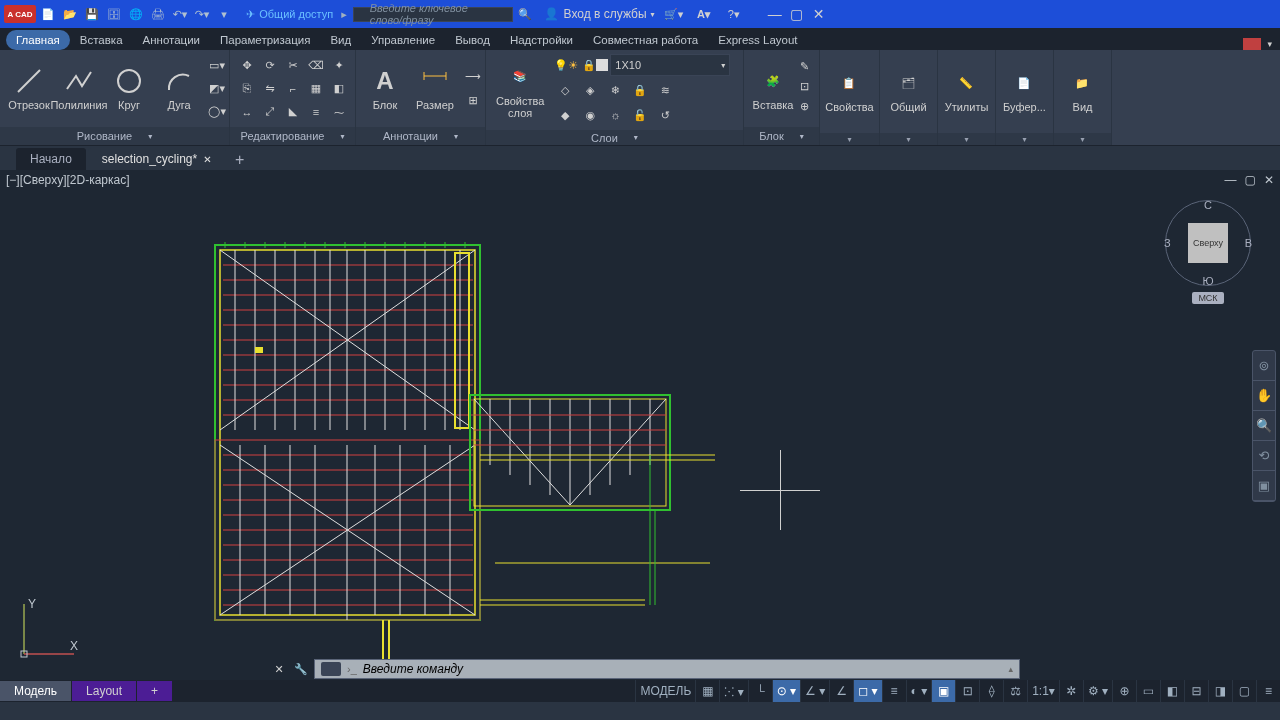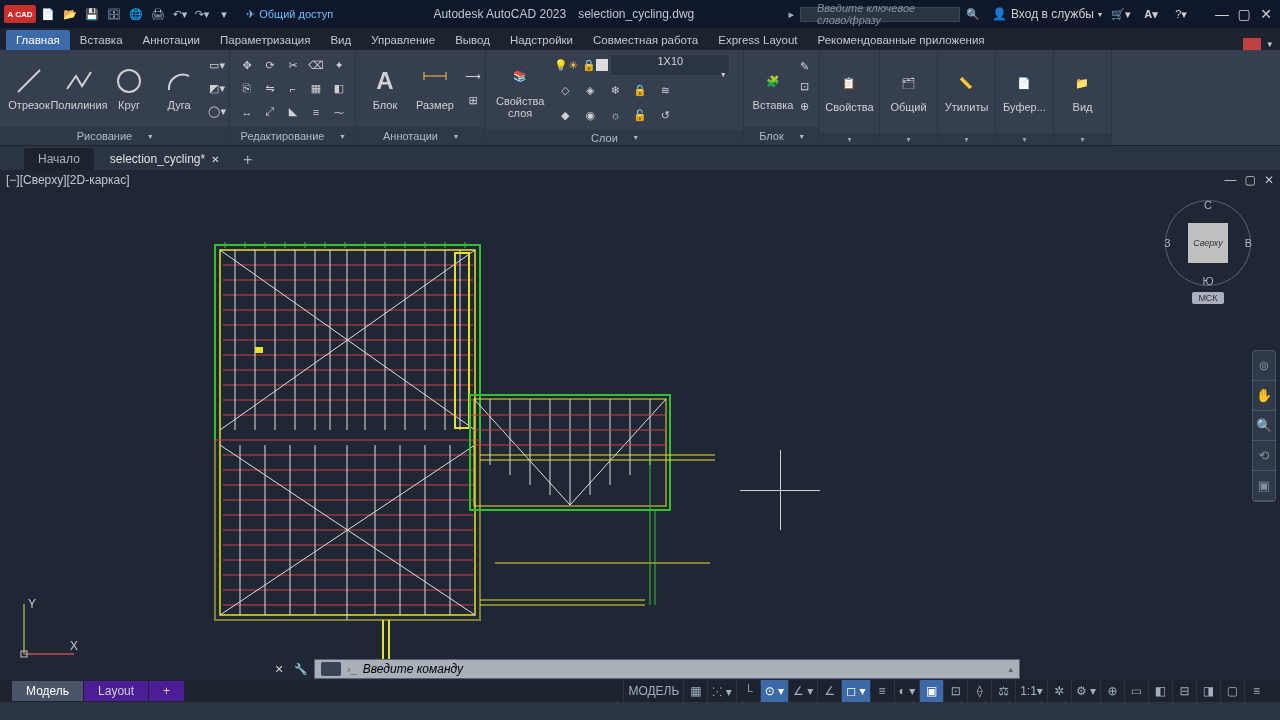--- a/index.html
+++ b/index.html
@@ -1,95 +1,95 @@
 <!DOCTYPE html>
 <html><head>
 <meta charset="utf-8">
 <style>
 * { margin:0; padding:0; box-sizing:border-box; font-family:"Segoe UI",Arial,sans-serif; user-select:none; }
 body { width:1280px; height:720px; background:#2a3442; overflow:hidden; color:#d0d0d0; font-size:11px; }
 
 
-.titlebar { height:28px; background:#0f172a; display:flex; align-items:center; padding:0 4px; gap:2px; }
+.titlebar { height:28px; background:#1d4ed8; display:flex; align-items:center; padding:0 4px; gap:2px; }
 .app-logo { width:32px; height:18px; background:#c9302c; border-radius:2px; display:flex; align-items:center; justify-content:center; font-size:8px; font-weight:bold; color:#fff; }
 .qat-icon { width:20px; height:20px; display:flex; align-items:center; justify-content:center; color:#b0c0d0; cursor:pointer; }
 .share-btn { display:flex; align-items:center; gap:4px; color:#6ac0ff; padding:0 6px; margin-left:4px; }
 .title-text { flex:1; text-align:center; display:flex; justify-content:center; gap:12px; color:#c0c8d0; font-size:12px; }
 .search-box { width:160px; height:15px; background:#2a3442; border:1px solid #3a4456; padding:0 16px; color:#8090a0; font-style:italic; font-size:11px; display:flex; align-items:center; }
 .title-right { display:flex; align-items:center; gap:8px; }
 .title-right .icon { width:22px; height:22px; display:flex; align-items:center; justify-content:center; cursor:pointer; }
 .sign-in { display:flex; align-items:center; gap:4px; font-size:12px; }
 .win-controls { display:flex; gap:2px; margin-left:12px; }
 .win-controls span { width:20px; height:20px; display:flex; align-items:center; justify-content:center; cursor:pointer; font-size:14px; }
 
 
 .ribbon-tabs { height:22px; background:#1c232e; display:flex; align-items:flex-end; padding-left:6px; gap:0; }
 .ribbon-tab { padding:4px 10px; font-size:11.5px; color:#c0c8d0; cursor:pointer; border-top-left-radius:2px; border-top-right-radius:2px; }
-.ribbon-tab.active { background:#3c6aa8; color:#fff; }
+.ribbon-tab.active { background:#3c6aa8; color:#fff;border-radius:10px; }
 .ribbon-extras { margin-left:auto; display:flex; align-items:center; padding-right:8px; gap:6px; }
 
 
 .ribbon { height:96px; background:#353f50; display:flex; border-bottom:1px solid #1c232e; }
 .panel { display:flex; flex-direction:column; border-right:1px solid #2a3442; }
 .panel-body { flex:1; display:flex; align-items:center; padding:4px 6px; gap:4px; }
 .panel-title { height:18px; background:#2e3847; font-size:11px; display:flex; align-items:center; justify-content:center; gap:16px; color:#b0b8c8; }
 .panel-title .arr { font-size:8px; }
 .big-btn { display:flex; flex-direction:column; align-items:center; justify-content:center; gap:2px; padding:2px 4px; cursor:pointer; min-width:46px; }
 .big-btn .icon { width:32px; height:32px; display:flex; align-items:center; justify-content:center; }
 .big-btn .label { font-size:11px; text-align:center; line-height:1.1; }
 .smallgrid { display:grid; grid-template-columns:repeat(3,22px); grid-auto-rows:22px; gap:1px; }
 .smallgrid .cell { display:flex; align-items:center; justify-content:center; cursor:pointer; }
-.layer-combo { width:120px; height:22px; background:#2a3442; border:1px solid #3a4456; display:flex; align-items:center; padding:0 4px; gap:3px; font-size:11px;flex-direction:column; }
+.layer-combo { width:120px; height:22px; background:#2a3442; border:1px solid #3a4456; display:flex; align-items:center; padding:0 4px; gap:3px; font-size:11px; }
 .tiny-ico { width:12px; height:12px; display:inline-block; }
 .mini-row { display:flex; gap:3px; }
 .mini-row span { width:22px; height:22px; display:flex; align-items:center; justify-content:center; cursor:pointer; }
 .panel-narrow .panel-body { flex-direction:column; justify-content:center; }
 .panel-narrow .big-ico { width:32px; height:26px; display:flex; align-items:center; justify-content:center; }
 .drop-arr { height:12px; display:flex; align-items:center; justify-content:center; font-size:8px; color:#98a0b0; }
 
 
-.filetabs { height:24px; background:#2a3442; display:flex; align-items:flex-end; padding-left:24px; gap:0; }
+.filetabs { height:24px; background:#2a3442; display:flex; align-items:flex-end; padding-left:16px; gap:0; }
 .filetab { height:22px; padding:0 14px; display:flex; align-items:center; font-size:12px; background:#1c232e; border-top-left-radius:3px; border-top-right-radius:3px; margin-right:2px; position:relative; cursor:pointer; color:#aab0c0; }
 .filetab.active { background:#2a3442; color:#e0e0e0; }
 .filetab .close { margin-left:6px; font-size:10px; }
 .newtab { width:24px; height:20px; display:flex; align-items:center; justify-content:center; color:#aab0c0; cursor:pointer; font-size:16px; }
 
 
 .vplabel { height:20px; padding:2px 6px; font-size:12px; color:#c0c8d0; background:#1e2733; display:flex; align-items:center; justify-content:space-between; }
 .vplabel .vpc { display:flex; gap:8px; }
 .vplabel .vpc span { cursor:pointer; font-size:12px; }
 
 
 .canvas { position:relative; height:490px; background:#1e2733; overflow:hidden; }
 .canvas svg.drawing { position:absolute; left:0; top:0; }
 .crosshair { position:absolute; left:780px; top:300px; pointer-events:none; }
 .crosshair::before, .crosshair::after { content:""; position:absolute; background:#d0d0d0; }
 .crosshair::before { width:80px; height:1px; left:-40px; top:0; }
 .crosshair::after { width:1px; height:80px; left:0; top:-40px; }
 .ucs { position:absolute; left:14px; bottom:16px; }
 .viewcube { position:absolute; right:28px; top:10px; width:88px; height:120px; display:flex; flex-direction:column; align-items:center; }
 .vc-ring { width:86px; height:86px; border:1px solid #5a6478; border-radius:50%; display:flex; align-items:center; justify-content:center; position:relative; }
-.vc-cube { width:40px; height:40px; background:#c0c0c0; display:flex; align-items:center; justify-content:center; font-size:9px; color:#333;font-style:italic; }
+.vc-cube { width:40px; height:40px; background:#c0c0c0; display:flex; align-items:center; justify-content:center; font-size:9px; color:#333; }
 .vc-dir { position:absolute; font-size:11px; color:#aab0c0; }
 .vc-n { top:-2px; } .vc-s { bottom:-2px; } .vc-w { left:-2px; } .vc-e { right:-2px; }
 .vc-wcs { margin-top:6px; padding:1px 6px; background:#aab0c0; color:#333; font-size:9px; border-radius:2px; }
 .navbar { position:absolute; right:4px; top:160px; width:24px; background:rgba(60,70,88,.6); border:1px solid #4a5468; border-radius:3px; display:flex; flex-direction:column; }
 .navbar span { height:30px; display:flex; align-items:center; justify-content:center; color:#8090a0; cursor:pointer; border-bottom:1px solid #4a5468; font-size:13px; }
 
 
 .cmdbar { position:absolute; left:270px; bottom:0; width:750px; height:22px; display:flex; align-items:center; gap:4px; }
 .cmdbar .x { width:18px; text-align:center; cursor:pointer; }
 .cmdbar .wr { width:18px; text-align:center; cursor:pointer; color:#8090a0; }
 .cmdinput { flex:1; height:20px; background:#a8b0b8; border:1px solid #5a6478; display:flex; align-items:center; padding:0 6px; gap:6px; }
 .cmdinput .prompt { width:20px; height:14px; background:#3a4456; border-radius:2px; }
 .cmdinput .txt { color:#000000; font-style:italic; font-size:12px; }
 .cmdinput .scroll { margin-left:auto; font-size:9px; color:#666; }
 
 
-.statusbar { height:22px; background:#1c232e; display:flex; align-items:center; padding:0 12px;gap:37px; }
+.statusbar { height:22px; background:#1c232e; display:flex; align-items:center; padding:0 0;gap:37px; }
 .modeltabs { display:flex; gap:0; height:20px; }
 .modeltab { padding:0 14px; display:flex; align-items:center; font-size:12px; background:#4c1d95; cursor:pointer; border-right:1px solid #1c232e; }
 .modeltab.active { background:#4a5468; color:#fff; }
 .status-right { margin-left:auto; display:flex; align-items:center; gap:0; }
 .status-right .btn { height:22px; min-width:24px; padding:0 4px; display:flex; align-items:center; justify-content:center; cursor:pointer; color:#a0b0c0; border-left:1px solid #2a3442; font-size:12px; }
 .status-right .btn.on { background:#3c6aa8; color:#fff; }
 </style>
 </head>
 <body>
 
@@ -101,24 +101,20 @@
   <span class="qat-icon">🗄</span>
   <span class="qat-icon">🌐</span>
   <span class="qat-icon">🖨</span>
   <span class="qat-icon">↶▾</span>
   <span class="qat-icon">↷▾</span>
   <span class="qat-icon">▾</span>
   <div class="share-btn">
     <span>✈</span>
     <span>Общий доступ</span>
   </div>
-  <div class="title-text">
-    <span>Autodesk AutoCAD 2023</span>
-    <span>selection_cycling.dwg</span>
-  </div>
   <span style="color:#a0b0c0;margin-right:4px;">▸</span>
   <div class="search-box">Введите ключевое слово/фразу</div>
   <div class="title-right">
     <span class="icon">🔍</span>
     <div class="sign-in">
       <span>👤</span>
       <span>Вход в службы</span>
       <span style="font-size:8px;">▾</span>
     </div>
     <span class="icon">🛒▾</span>
@@ -136,21 +132,20 @@
   <div class="ribbon-tab active">Главная</div>
   <div class="ribbon-tab">Вставка</div>
   <div class="ribbon-tab">Аннотации</div>
   <div class="ribbon-tab">Параметризация</div>
   <div class="ribbon-tab">Вид</div>
   <div class="ribbon-tab">Управление</div>
   <div class="ribbon-tab">Вывод</div>
   <div class="ribbon-tab">Надстройки</div>
   <div class="ribbon-tab">Совместная работа</div>
   <div class="ribbon-tab">Express Layout</div>
-  <div class="ribbon-tab">Рекомендованные приложения</div>
   <div class="ribbon-extras">
     <span style="width:18px;height:12px;background:#c04040;display:inline-block;"></span>
     <span style="font-size:9px;">▾</span>
   </div>
 </div>
 
 <div class="ribbon">
   <div class="panel" style="width:230px;">
     <div class="panel-body">
       <div class="big-btn">

